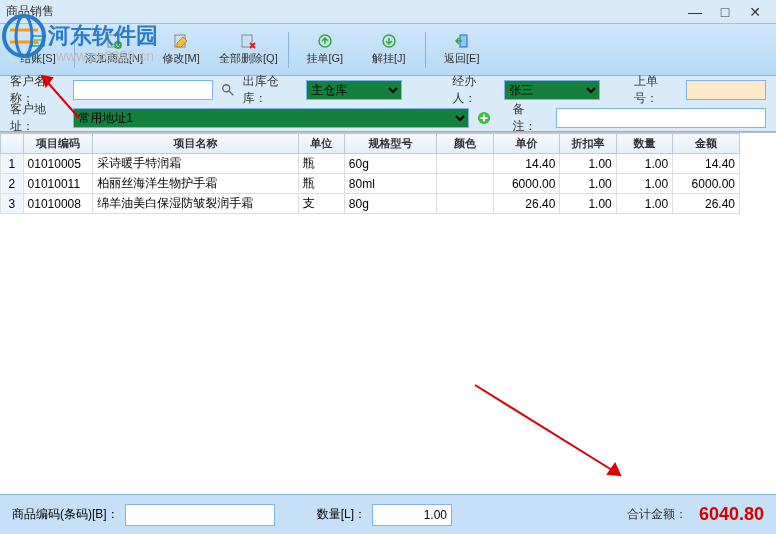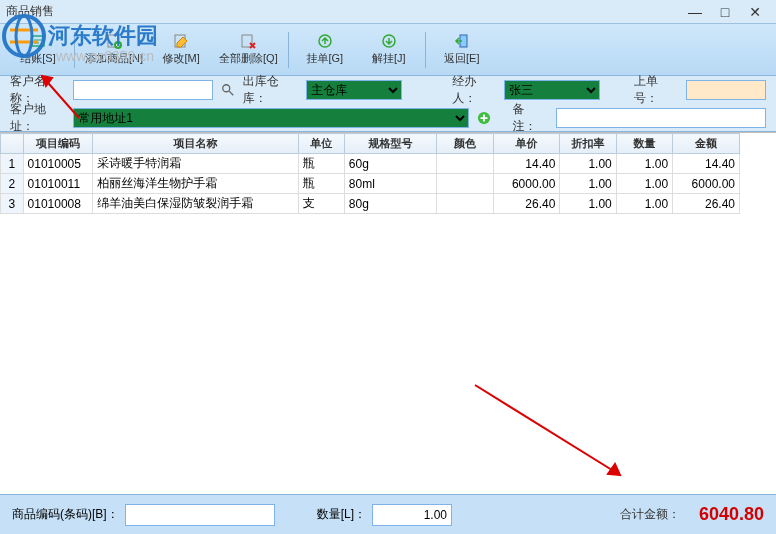--- a/index.html
+++ b/index.html
@@ -25,21 +25,21 @@
 .grid table { border-collapse: collapse; width: 740px; }
 .grid th { background: linear-gradient(#f5f9fd,#e4eef8); border: 1px solid #bcd; height: 20px; font-weight: bold; color: #333; font-size: 11px; }
 .grid td { border: 1px solid #ddd; height: 20px; padding: 0 4px; font-size: 12px; }
 .grid .rownum { background: #eef5fc; text-align:center; width:22px; }
 .num { text-align: right; }
 .ctr { text-align: left; margin-top: 16px; }
 
 .bottombar { position: absolute; bottom: 0; left: 0; right: 0; height: 40px; background: #c6e1f7; border-top: 1px solid #8ab4da; display: flex; align-items: center; padding: 0 12px; gap: 6px; }
 .bottombar input { height: 22px; border: 1px solid #7eb4ea; background: #fff; padding: 0 4px; }
 .total-lbl { color: #333; }
-.total-val { color: #d40000; font-size: 18px; font-weight: bold; margin-left: 13px; }
+.total-val { color: #d40000; font-size: 18px; font-weight: bold; margin-left: 6px; }
 
 .watermark { position: absolute; top: 12px; left: 0; pointer-events:none; opacity:0.95; display:flex; align-items:center; }
 .watermark .logo { width:48px; height:48px; }
 .watermark .wt1 { color:#2476c8; font-size:22px; font-weight:bold; }
 .watermark .wt2 { color:#bbb; font-size:14px; position:absolute; top:36px; left:56px; }
 
 .arrow { position:absolute; pointer-events:none; }
 .arrow svg line, .arrow svg polygon { stroke:#d00; fill:#d00; stroke-width:2; }
 </style>
 </head>

